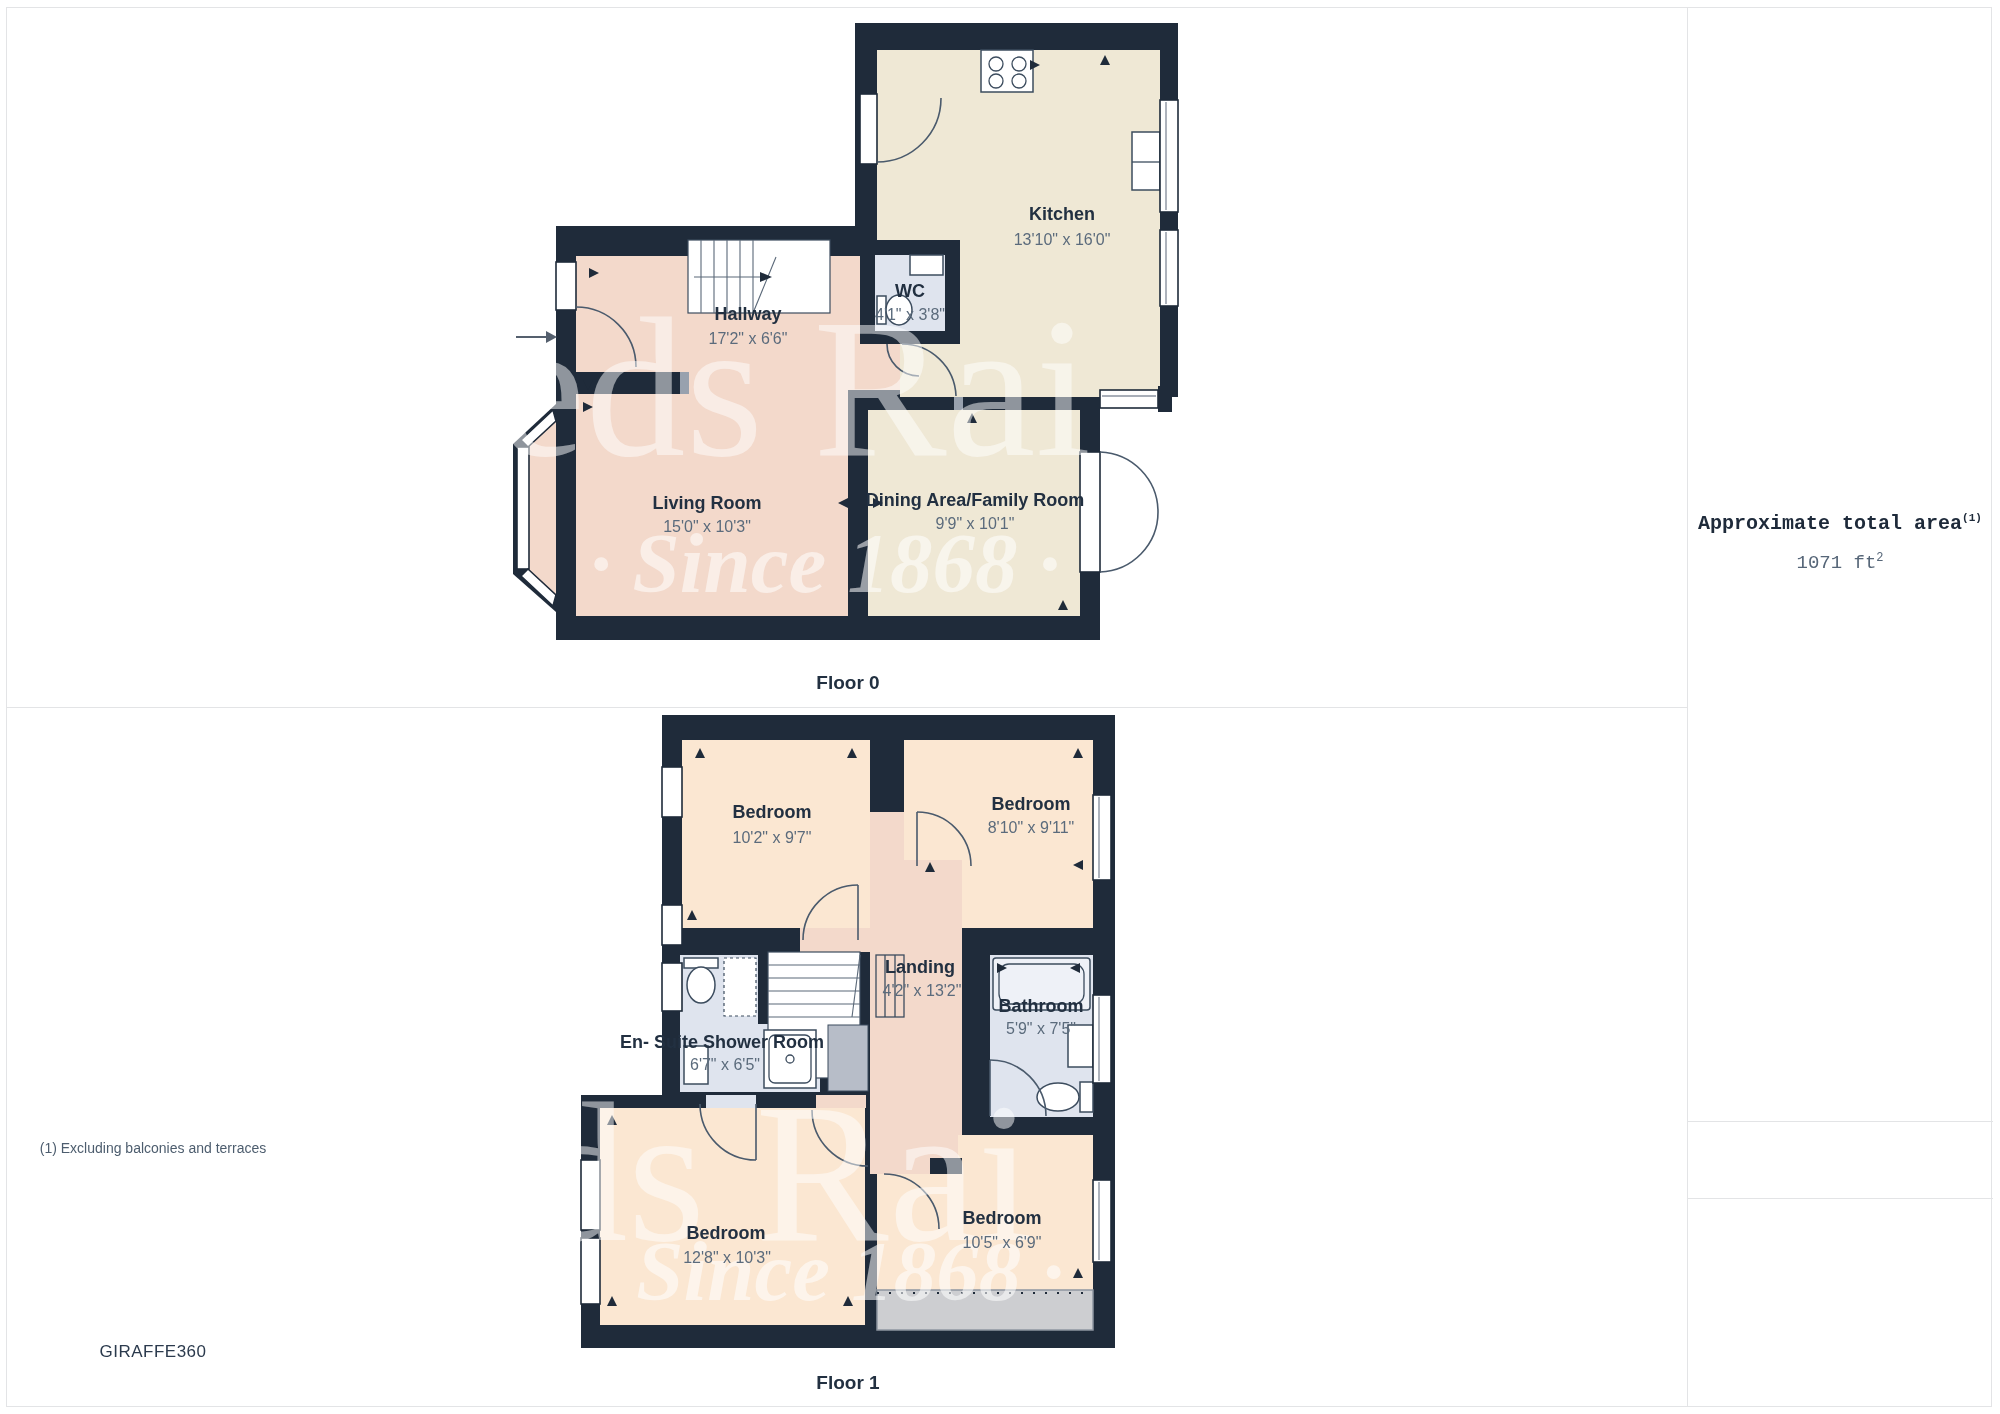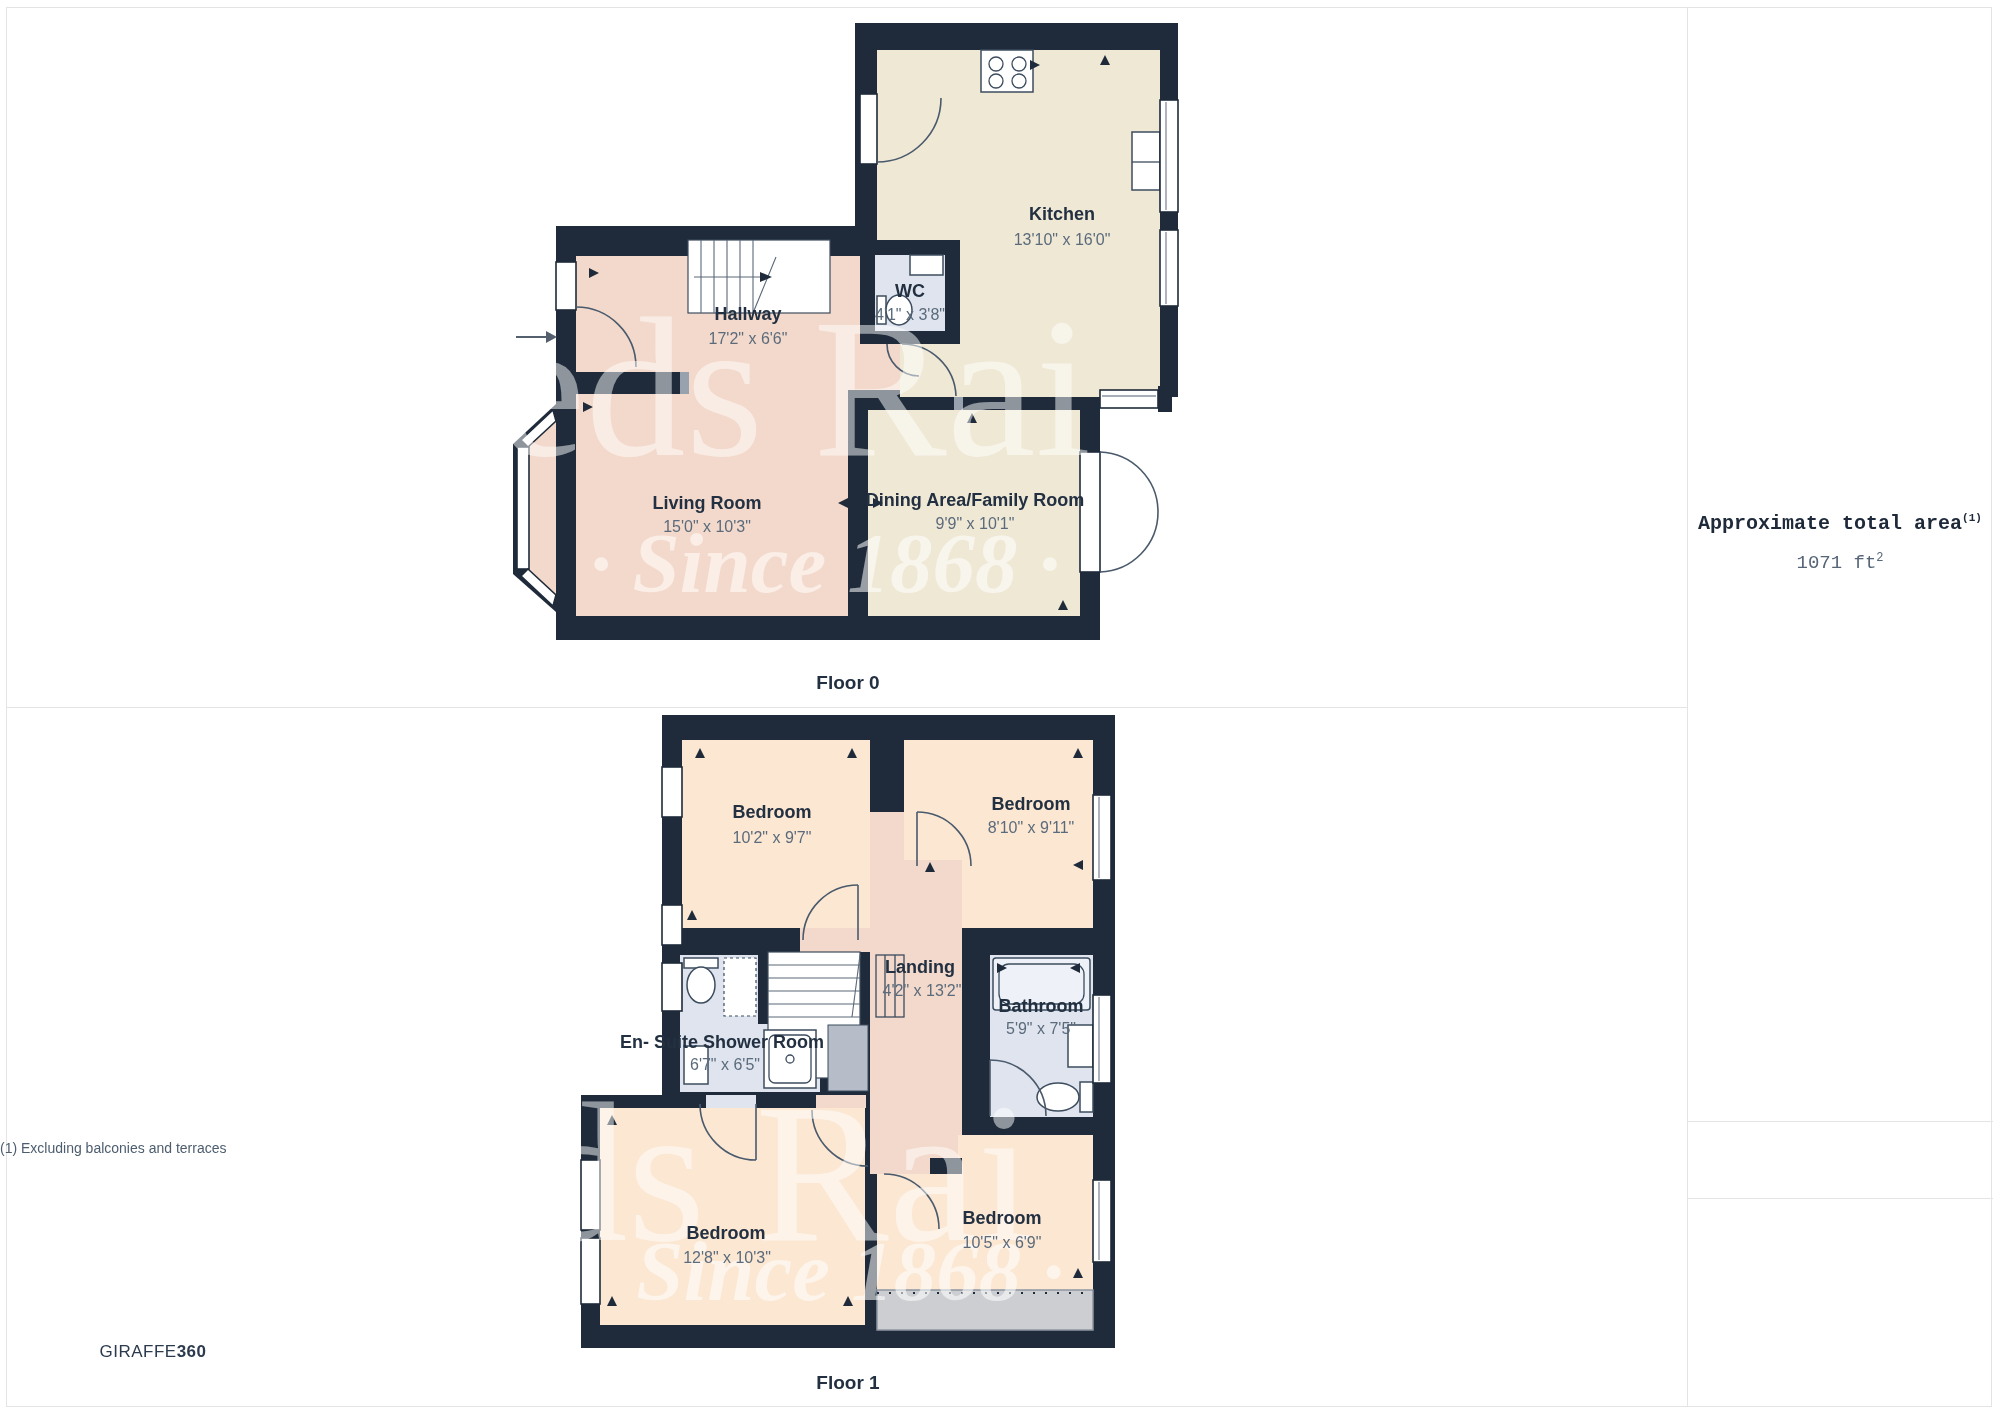--- a/index.html
+++ b/index.html
@@ -36,27 +36,27 @@
   .caption{font:700 19px "Liberation Sans",sans-serif;fill:#223041;text-anchor:middle;}
   .wm-serif{font:400 200px "Liberation Serif",serif;fill:rgba(255,255,255,0.5);}
   .wm-script{font:italic 700 85px "Liberation Serif",serif;fill:rgba(255,255,255,0.55);text-anchor:middle;}
 
   .sidebar{position:absolute;left:1687px;top:7px;width:306px;height:1400px;font-family:Liberation Mono, monospace;}
   .area-block{position:absolute;left:0;top:505px;width:306px;text-align:center;}
   .area-title{font-size:20px;font-weight:700;color:#1e2a3a;}
   .area-title sup{font-size:11px;font-weight:700;}
   .area-value{margin-top:16px;font-size:19px;color:#566678;}
   .area-value sup{font-size:12px;}
-  .footnote{position:absolute;left:0;top:1140px;width:306px;
+  .footnote{position:absolute;left:0;top:1140px;width:306px;text-align:center;
             font-size:14px;color:#4d5d6e;}
   .disclaimer{position:absolute;left:23px;top:1218px;width:260px;text-align:center;
             font-size:14px;line-height:1.5;color:#4d5d6e;}
   .brand{position:absolute;left:0;top:1342px;width:306px;text-align:center;
          font-size:17px;letter-spacing:0.5px;color:#2b3a4d;}
-  .brand .b{font-weight:700;}
+  .brand .b{font-weight:400;}
 </style>
 </head>
 <body>
 
 <div id="stage">
 
   <div class="frame"></div>
 
   <svg width="1686" height="1414" viewBox="0 0 1686 1414">
 

